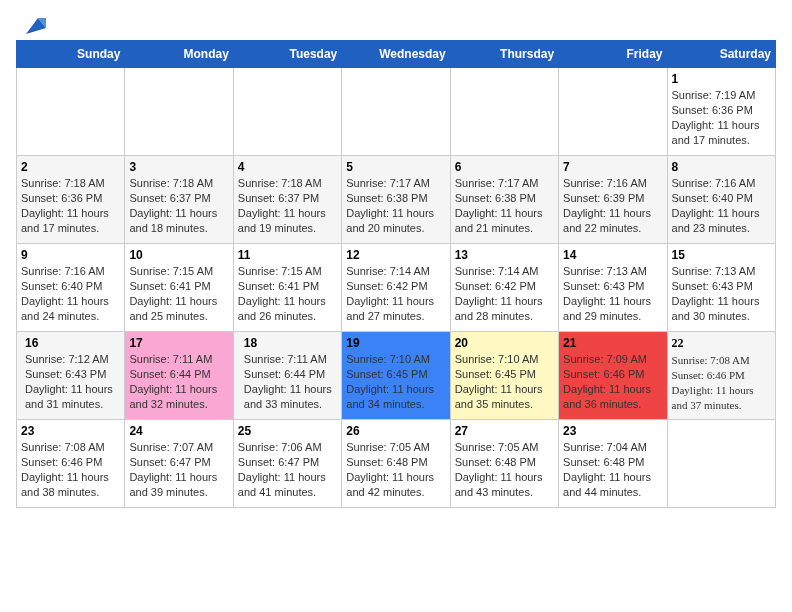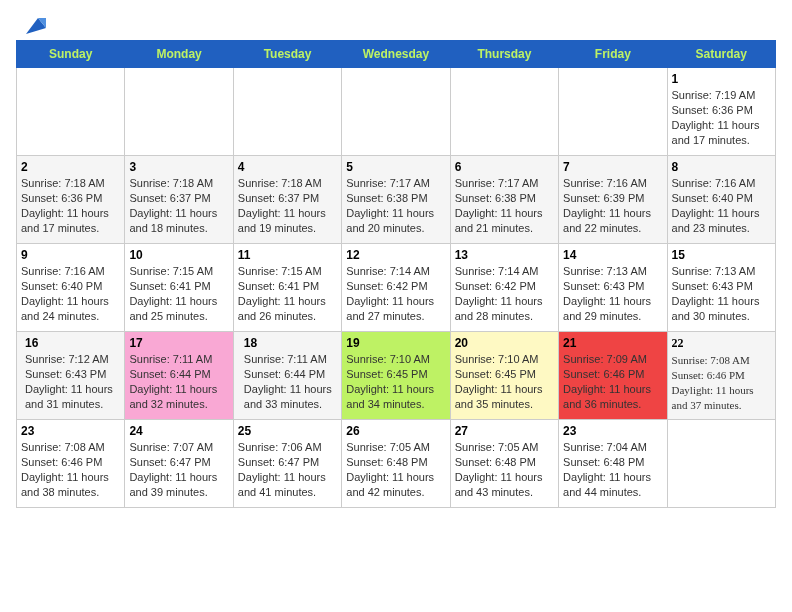--- a/index.html
+++ b/index.html
@@ -33,23 +33,23 @@
       font-size: 14px;
       color: #333;
     }
     .calendar {
       width: 100%;
       border-collapse: collapse;
       font-size: 11px;
     }
     .calendar th {
       background: #2060c0;
-      color: #bef264;
+      color: #ffffff;
       padding: 6px 4px;
-      text-align: center;
+      text-align: right;
       font-size: 12px;
       border: 1px solid #2060c0;
     }
     .calendar td {
       vertical-align: top;
       border: 1px solid #ccc;
       padding: 4px;
       width: calc(100% / 7);
       height: 88px;
       background: #fff;
@@ -217,21 +217,21 @@
           <div class="day-info">Sunrise: 7:11 AM
 Sunset: 6:44 PM
 Daylight: 11 hours and 32 minutes.</div>
         </td>
         <td style="background: rgb(245, 245, 245); padding-left: 10px;">
           <span class="day-number">18</span>
           <div class="day-info">Sunrise: 7:11 AM
 Sunset: 6:44 PM
 Daylight: 11 hours and 33 minutes.</div>
         </td>
-        <td style="background: #bef264;">
+        <td style="background: #3b82f6;">
           <span class="day-number">19</span>
           <div class="day-info">Sunrise: 7:10 AM
 Sunset: 6:45 PM
 Daylight: 11 hours and 34 minutes.</div>
         </td>
         <td style="background: #fef9c3;">
           <span class="day-number">20</span>
           <div class="day-info">Sunrise: 7:10 AM
 Sunset: 6:45 PM
 Daylight: 11 hours and 35 minutes.</div>

